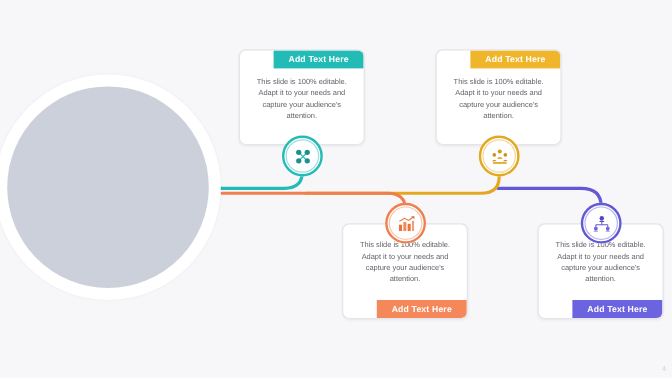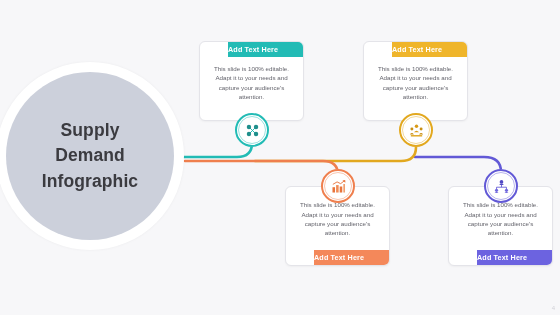--- a/index.html
+++ b/index.html
@@ -73,20 +73,21 @@
     border-radius: 6px;
     box-sizing: border-box;
     box-shadow: 0 1px 2px rgba(0,0,0,0.04);
     overflow: hidden;
     display: flex;
     flex-direction: column;
   }
   .card-header {
     height: 15px;
     line-height: 15px;
+    text-align: center;
     color: #ffffff;
     font-size: 7.2px;
     font-weight: bold;
     letter-spacing: 0.15px;
     flex: none;
     margin-left: 28px;
   }
   .card-body {
     flex: 1 1 auto;
     display: flex;
@@ -168,25 +169,20 @@
 
     <path d="M 255 161 L 401 161 Q 416 161 416 147 L 416 137" fill="none" stroke="#e2a81f" stroke-width="2.6" stroke-linecap="round"></path>
 
     <path d="M 185 161 L 323 161 Q 338 161 338 175 L 338 182" fill="none" stroke="#ef7f4e" stroke-width="2.6" stroke-linecap="round"></path>
 
     <path d="M 165 157 L 237 157 Q 252 157 252 143 L 252 136" fill="none" stroke="#22bbb5" stroke-width="2.6" stroke-linecap="round"></path>
   </svg>
 
   <div id="hub-ring"></div>
   <div id="hub-disc"></div>
-  <div id="hub-title">
-    <span>Supply</span>
-    <span>Demand</span>
-    <span>Infographic</span>
-  </div>
 
   <div class="card" id="card-teal">
     <div class="card-header" style="background:#22bbb5;">Add Text Here</div>
     <div class="card-body">
       <div class="card-text">This slide is 100% editable. Adapt it to your needs and capture your audience's attention.</div>
     </div>
   </div>
 
   <div class="card" id="card-yellow">
     <div class="card-header" style="background:#efb52b;">Add Text Here</div>

